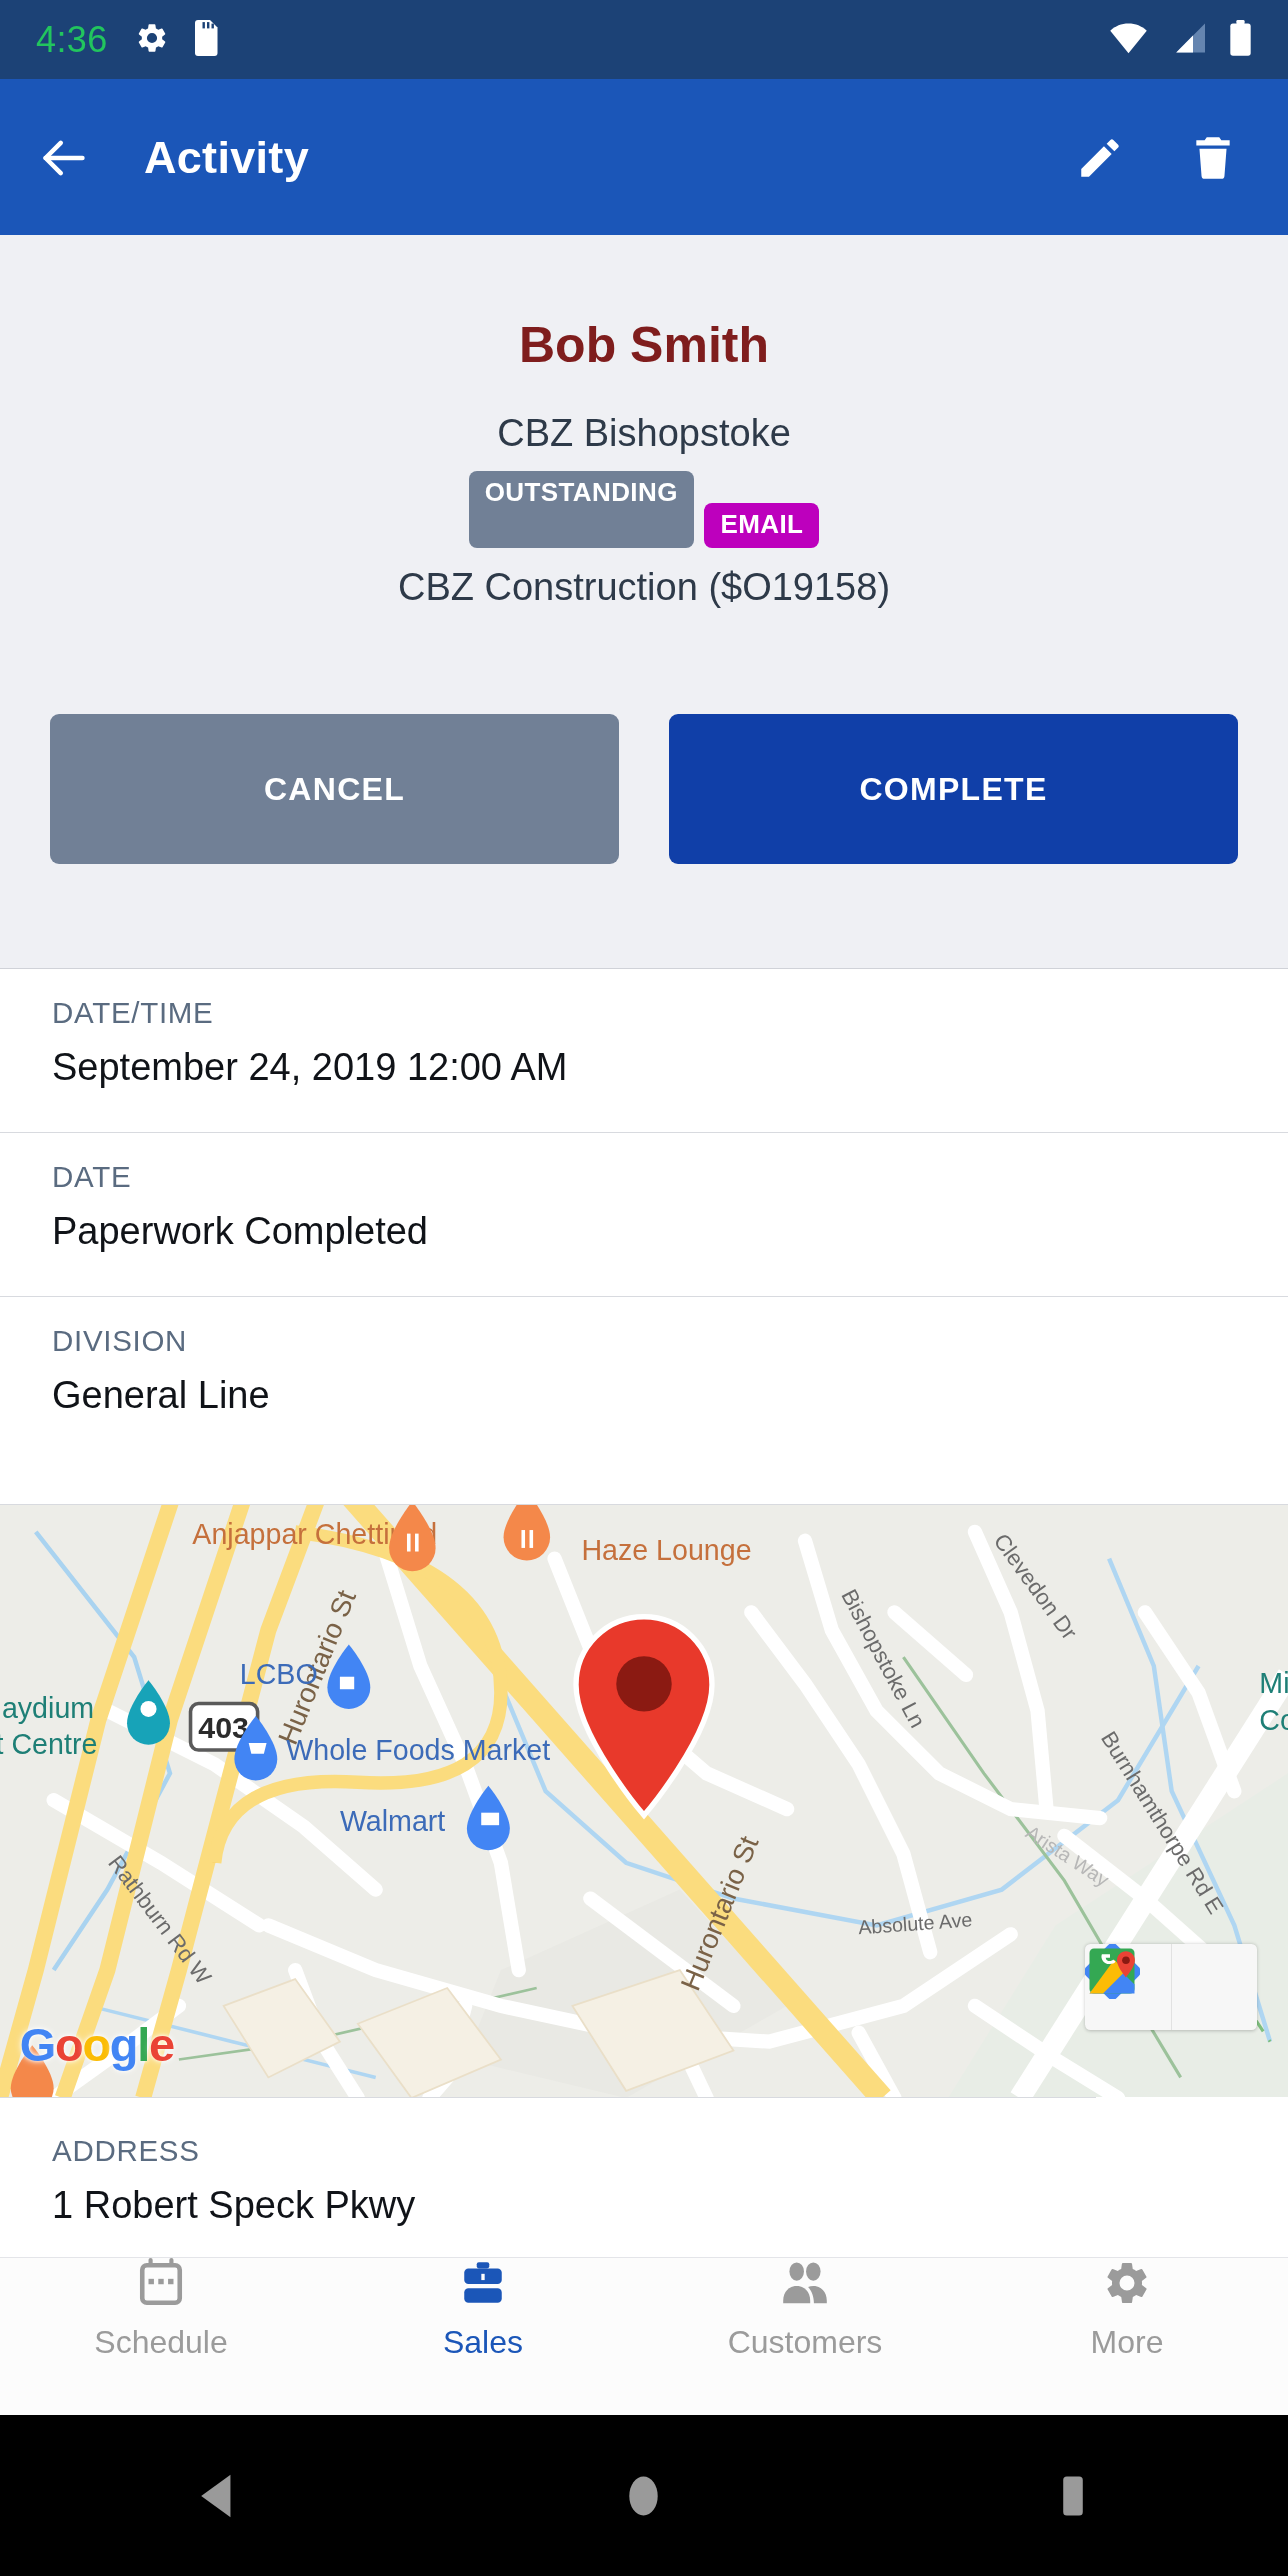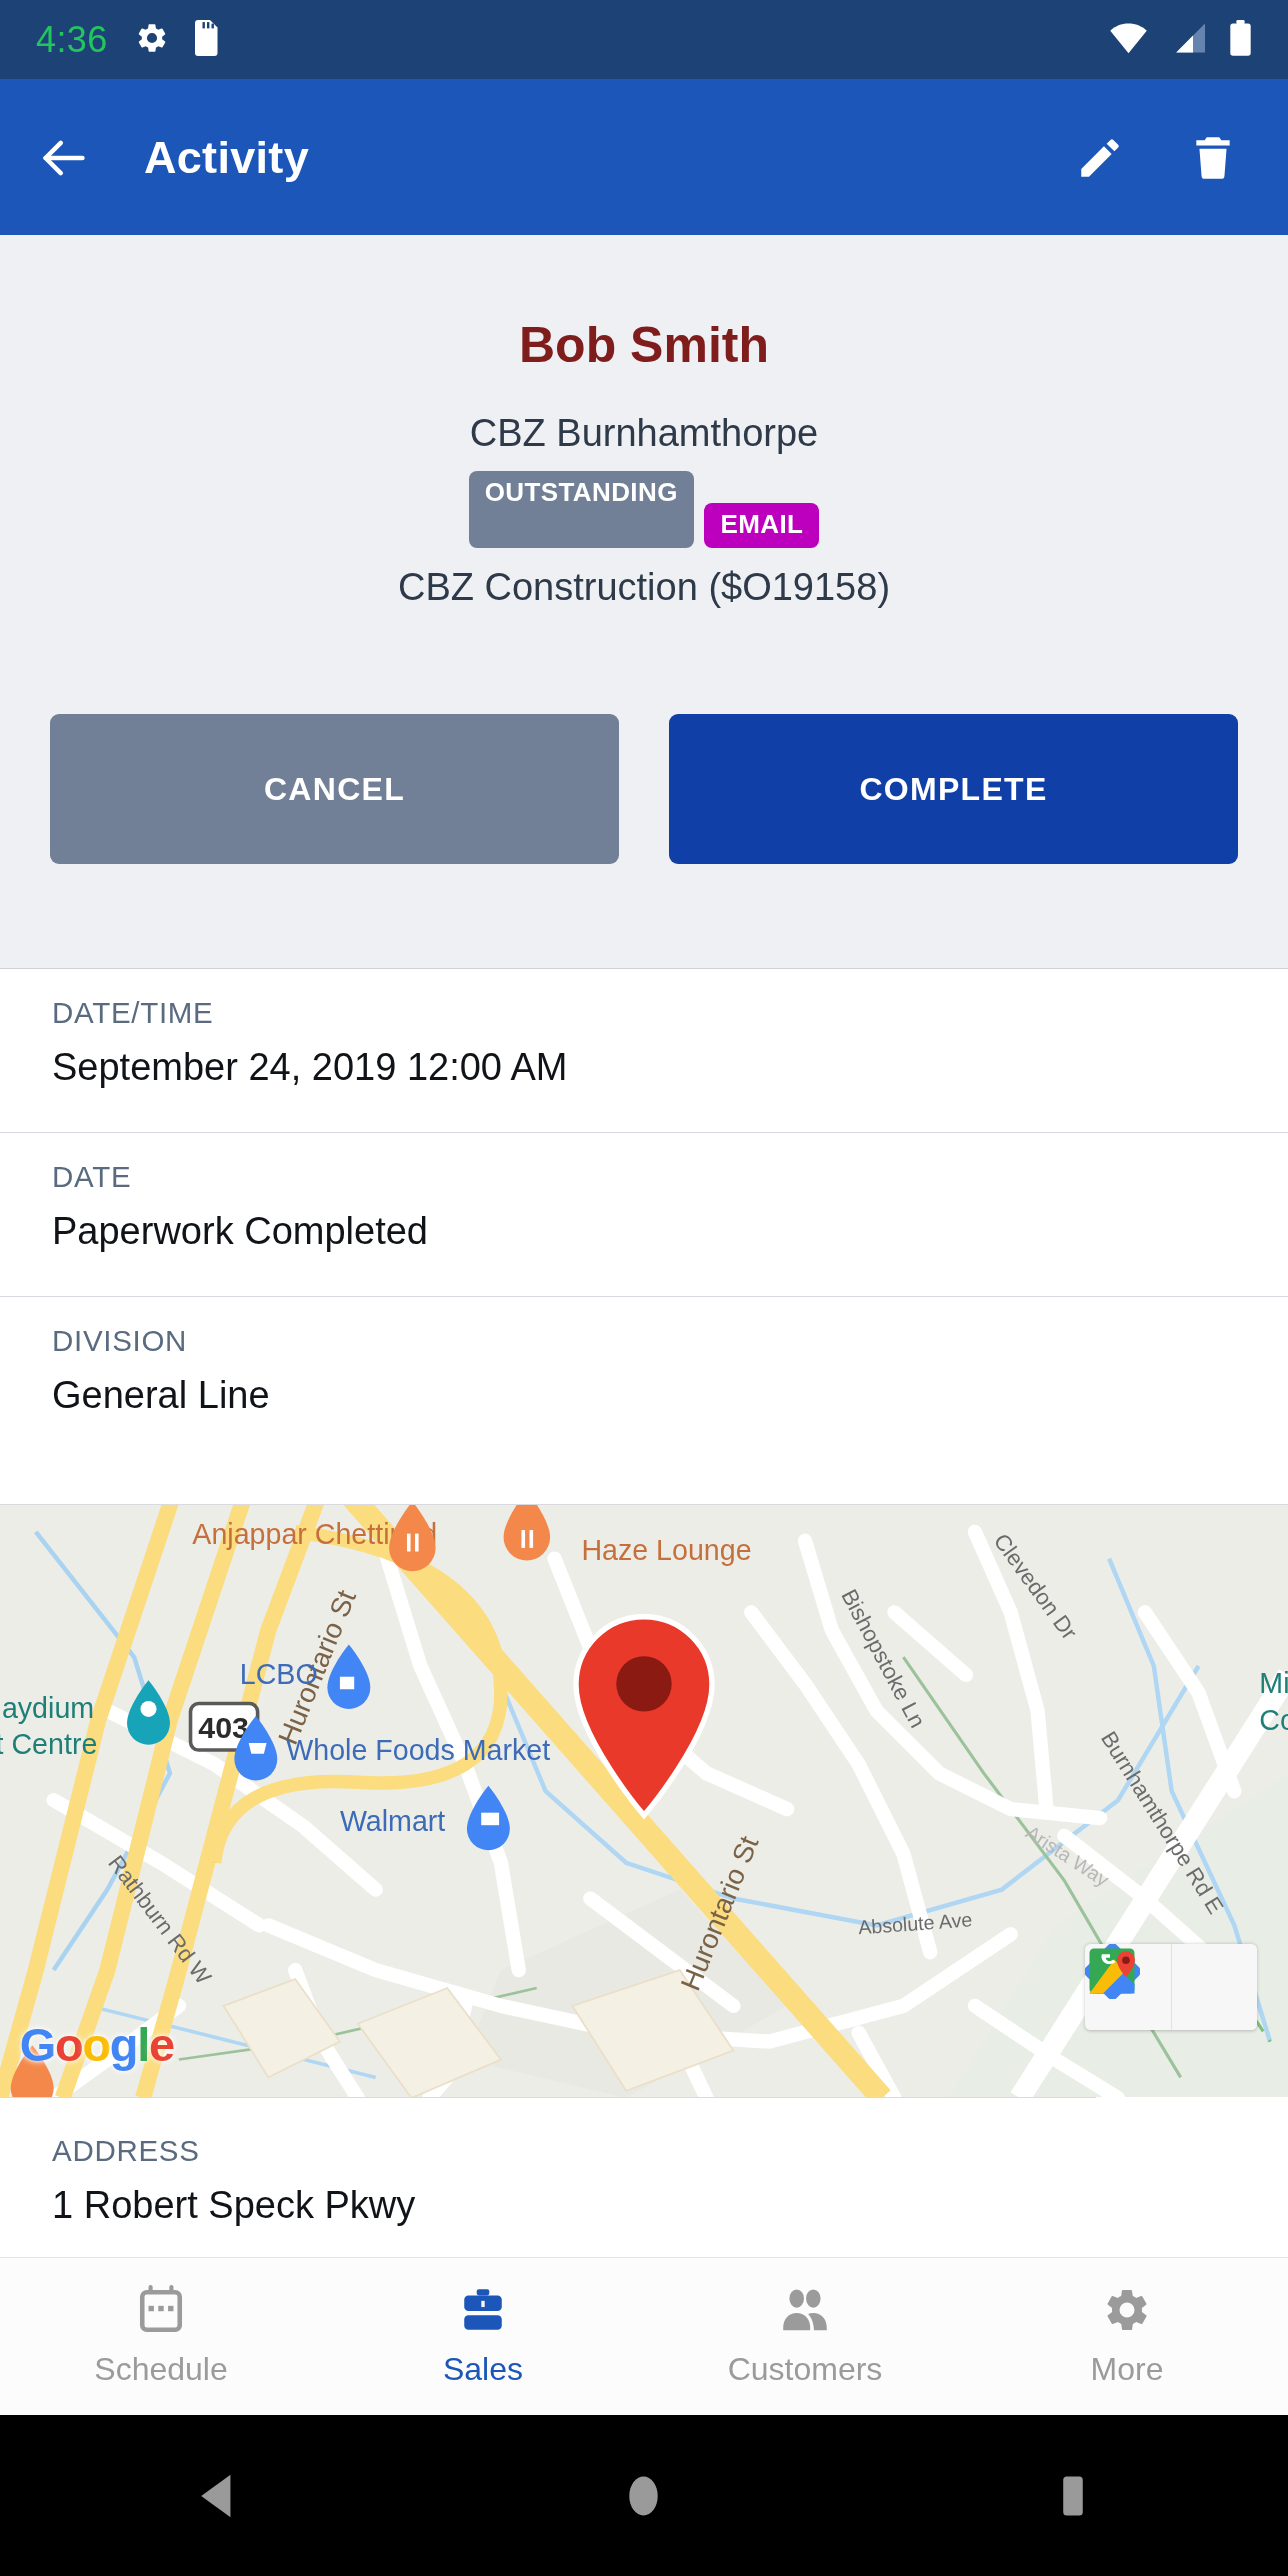--- a/index.html
+++ b/index.html
@@ -97,21 +97,21 @@
   
   .address{
     position:absolute; left:0; top:2097px; width:1096px; height:159px;
     background:#fff; border-top:1.8px solid #D8DADF; padding:36px 52px 0;
   }
 
   
   .bottomnav{
     position:absolute; left:0; top:2257px; width:1288px; height:158px;
     background:#FCFCFC; border-top:1.8px solid #E4E5E9;
-    display:flex; align-items:center;
+    display:flex; 
   }
   .navitem{
     flex:1; display:flex; flex-direction:column; align-items:center; gap:12.5px;
     cursor:pointer;
   }
   .navlabel{ font-size:32px; color:#9B9B9B; }
   .navitem.active .navlabel{ color:#1B56B8; }
 
   
   .androidnav{
@@ -180,21 +180,21 @@
       <span class="iconbtn">
         <svg width="50" height="50" viewBox="0 0 24 24" fill="#ffffff">
           <path d="M9 2h6l1 1.5h4V6H4V3.5h4L9 2zM5.5 7.5h13l-1 13.1A1.5 1.5 0 0116 22H8a1.5 1.5 0 01-1.5-1.4L5.5 7.5z"></path>
         </svg>
       </span>
     </span>
   </div>
 
   <div class="header">
     <div class="h-name">Bob Smith</div>
-    <div class="h-company">CBZ Burnhamthorpe</div>
+    <div class="h-company">CBZ Bishopstoke</div>
     <div class="h-badges">
       <span class="badge outstanding">OUTSTANDING</span>
       <span class="badge email">EMAIL</span>
     </div>
     <div class="h-ref">CBZ Construction ($O19158)</div>
 
     <div class="h-actions">
       <button class="actbtn cancel">CANCEL</button>
       <button class="actbtn complete">COMPLETE</button>
     </div>

